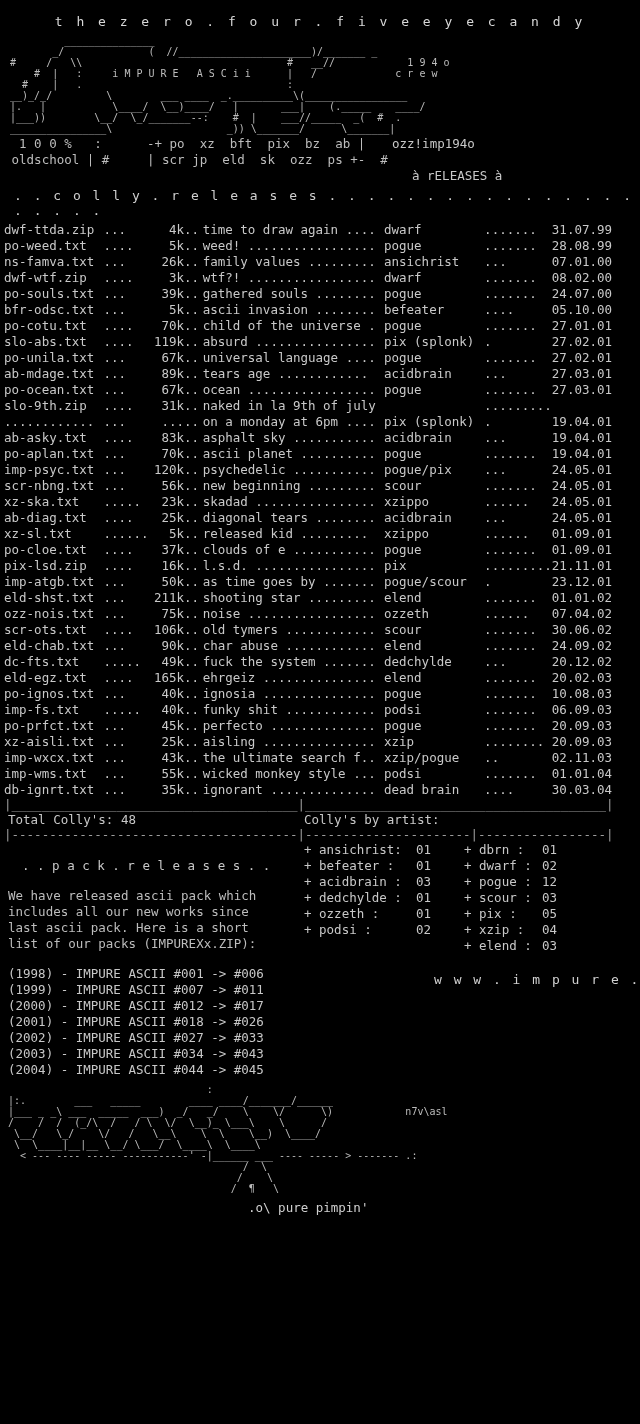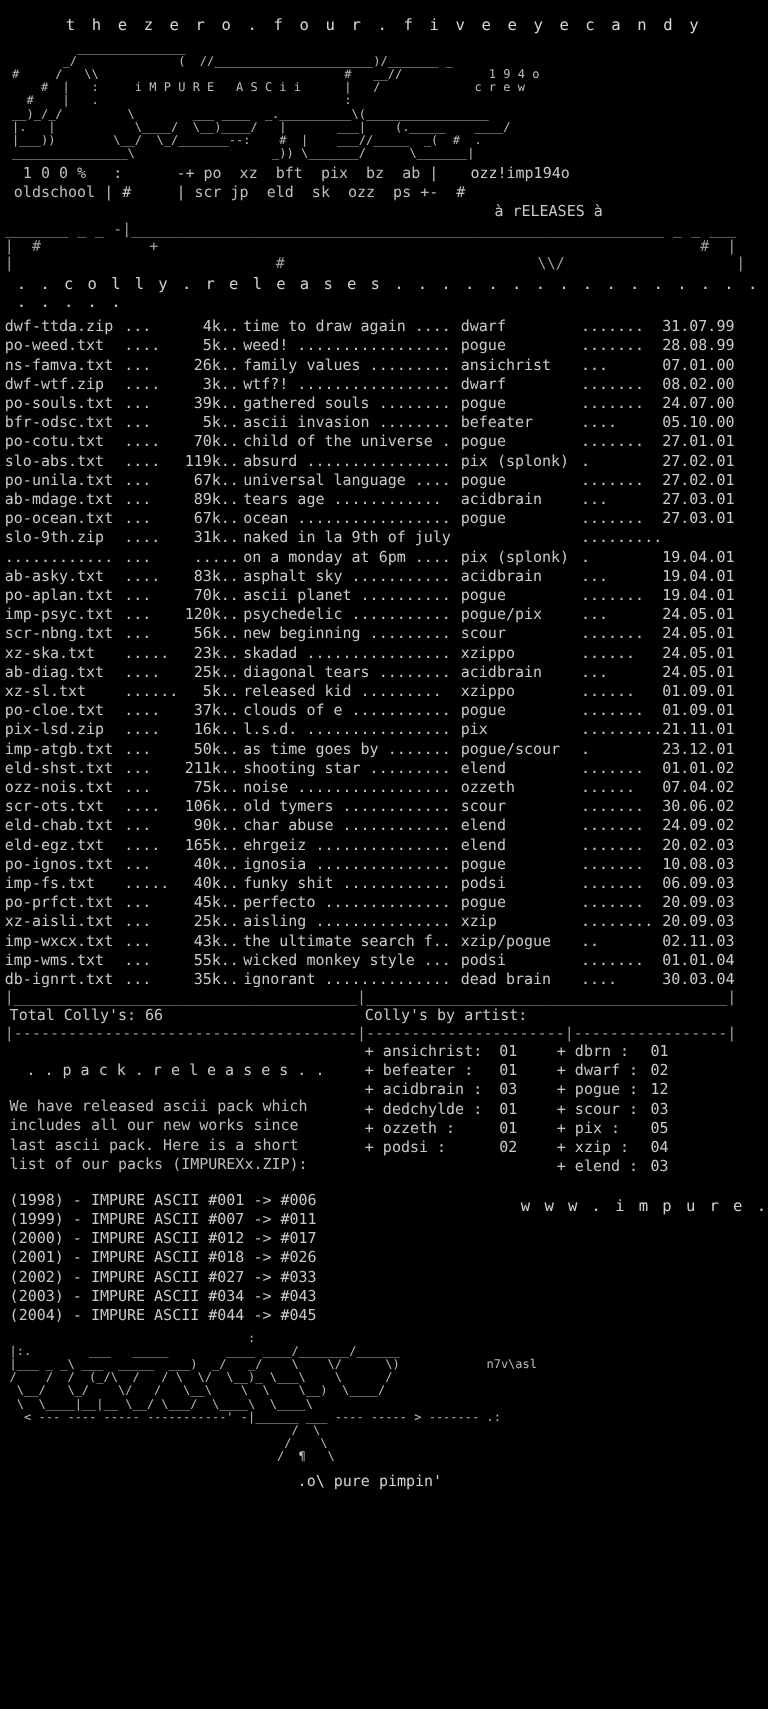--- a/index.html
+++ b/index.html
@@ -121,23 +121,20 @@
 
   <div class="row-flex" style="padding-left:4px; margin-top:2px;">
     <pre class="small" style="width:370px;">  1 0 0 %   :      -+ po  xz  bft  pix  bz  ab |
  oldschool | #     | scr jp  eld  sk  ozz  ps +-  #</pre>
     <div style="width:240px;">
       <div class="small" style="padding-left:18px;">ozz!imp194o</div>
       <div class="small" style="padding-left:38px; margin-top:16px;">à rELEASES à</div>
     </div>
   </div>
 
-  <pre class="hrule">_______ _ _ -|___________________________________________________________ _ _ ___
-|  #            +                                                            #  |
-|                             #                            \\/                   |</pre>
 
   <div class="section-title">. . c o l l y . r e l e a s e s . . . . . . . . . . . . . . . . . . . . .</div>
 
   <table class="colly-table">
     <tbody>
       <tr>
           <td class="c-file">dwf-ttda.zip</td>
           <td class="c-dots1">...</td>
           <td class="c-size">4k</td>
           <td class="c-dots2">..</td>
@@ -400,20 +397,30 @@
           <td class="c-file">eld-chab.txt</td>
           <td class="c-dots1">...</td>
           <td class="c-size">90k</td>
           <td class="c-dots2">..</td>
           <td class="c-title">char abuse ............</td>
           <td class="c-artist">elend</td>
           <td class="c-dots3">.......</td>
           <td class="c-date">24.09.02</td>
         </tr>
       <tr>
+          <td class="c-file">dc-fts.txt</td>
+          <td class="c-dots1">.....</td>
+          <td class="c-size">49k</td>
+          <td class="c-dots2">..</td>
+          <td class="c-title">fuck the system .......</td>
+          <td class="c-artist">dedchylde</td>
+          <td class="c-dots3">...</td>
+          <td class="c-date">20.12.02</td>
+        </tr>
+      <tr>
           <td class="c-file">eld-egz.txt</td>
           <td class="c-dots1">....</td>
           <td class="c-size">165k</td>
           <td class="c-dots2">..</td>
           <td class="c-title">ehrgeiz ...............</td>
           <td class="c-artist">elend</td>
           <td class="c-dots3">.......</td>
           <td class="c-date">20.02.03</td>
         </tr>
       <tr>
@@ -486,21 +493,21 @@
           <td class="c-dots3">....</td>
           <td class="c-date">30.03.04</td>
         </tr>
     </tbody>
   </table>
 
   <pre class="hrule">|______________________________________|________________________________________|</pre>
 
   <div class="two-col">
     <div class="col-left">
-      <div>Total Colly's: 66</div>
+      <div>Total Colly's: 48</div>
     </div>
     <div class="col-right">
       <div>Colly's by artist:</div>
     </div>
   </div>
 
   <pre class="hrule">|--------------------------------------|----------------------|-----------------|</pre>
 
   <div class="two-col" style="align-items:flex-start;">
     <div class="col-left">

